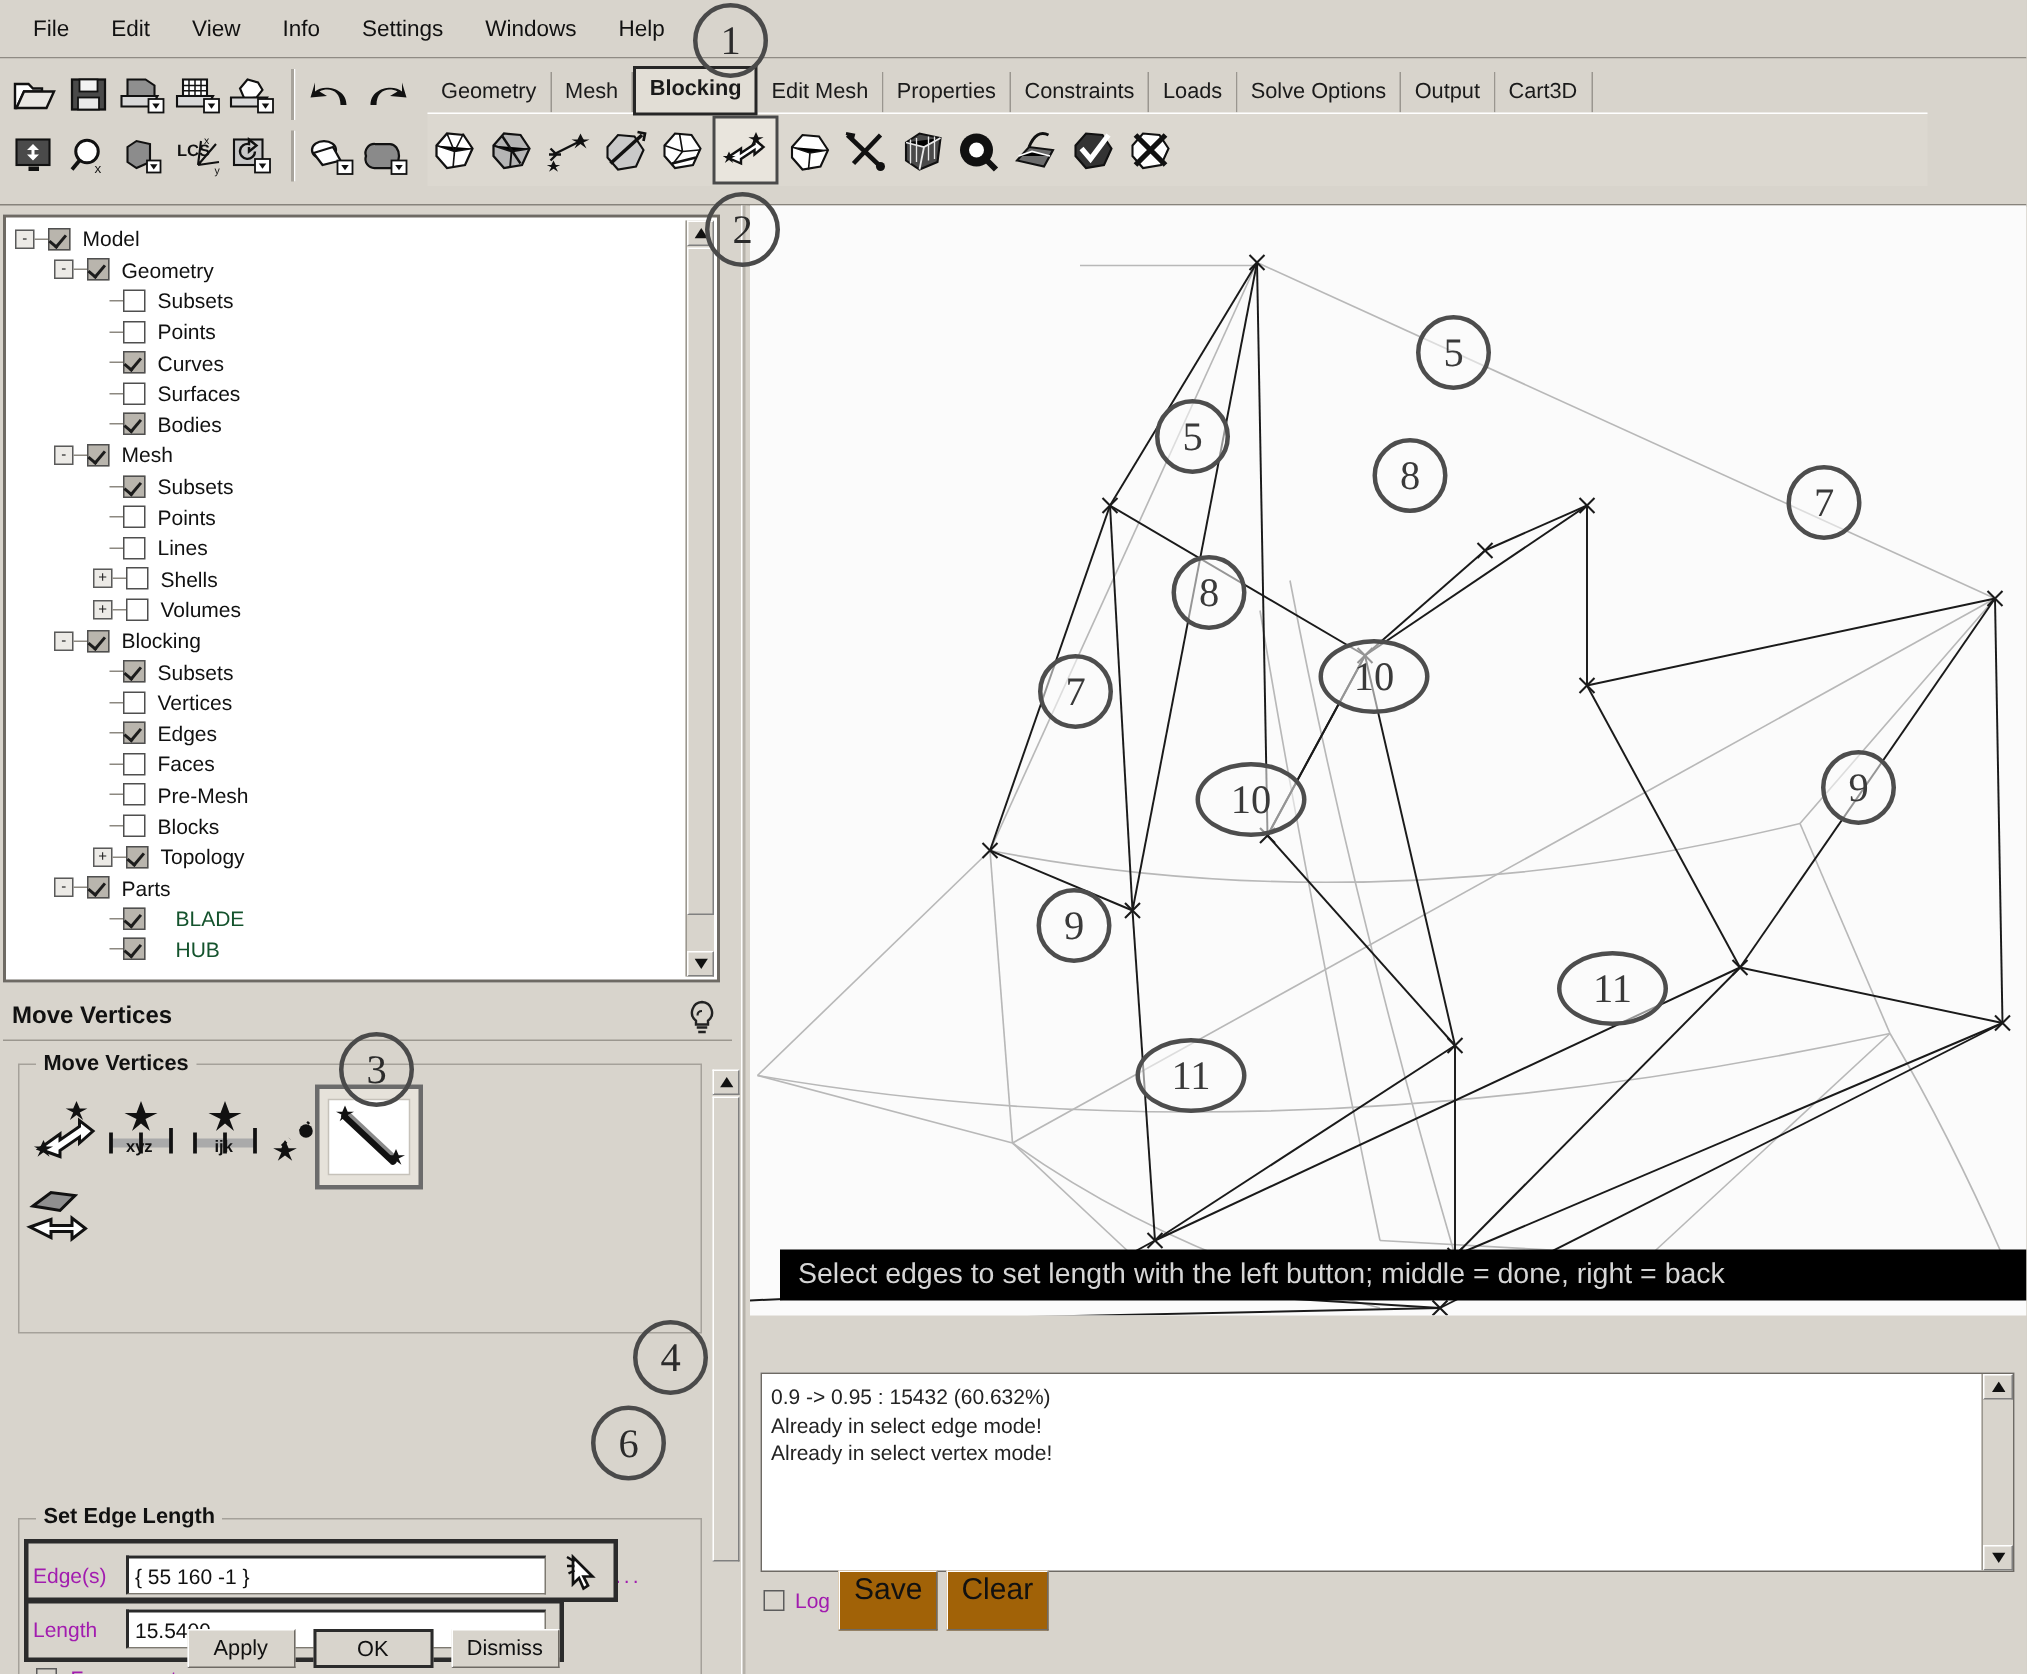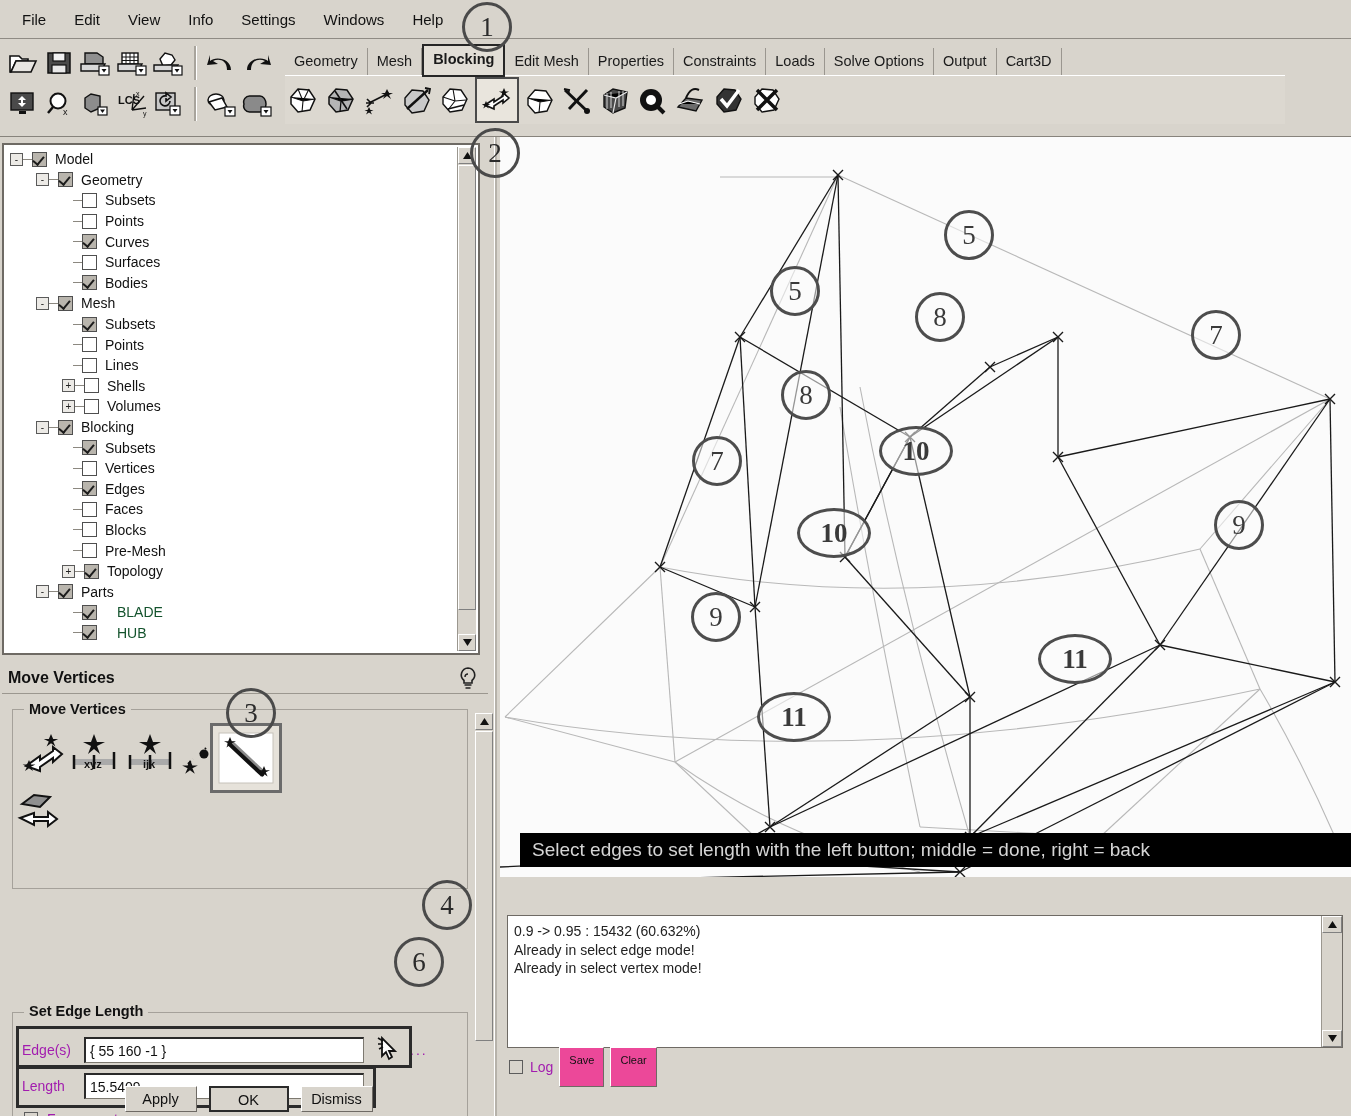--- a/index.html
+++ b/index.html
@@ -85,21 +85,21 @@
     border-radius:50%;
     background:transparent;
     color:#2b2b2b;
     display:flex;align-items:center;justify-content:center;
     font-family:"Liberation Serif", serif;
     font-size:27px;
     z-index:90;
     pointer-events:none;
   }
   .callout.round{width:44px;height:44px;}
-  .callout.wide{width:68px;height:44px;border-radius:50%;font-weight:bold;}
+  .callout.wide{width:68px;height:44px;border-radius:50%;}
   .callout.vpnum{
     border-color:#4d4d4d;color:#3a3a3a;
     background:rgba(252,252,252,0.55);
   }
 
   
   .leftcol{
     position:absolute;left:0;top:137px;width:497px;height:979px;
     background:#d8d4cc;
   }
@@ -260,23 +260,23 @@
   .msgsb{
     position:absolute;right:0px;top:0px;width:20px;bottom:0px;
     background:#d8d4cc;border-left:1px solid #9b978f;
   }
   .logrow{
     position:absolute;left:12px;top:915px;height:30px;display:flex;align-items:center;
   }
   .logrow .cbox{margin-right:7px;}
   .sbtn2{
     height:40px;line-height:24px;padding:0 9px;
-    background:#ec4899;
+    background:#a16207;
     border:1px solid #fff;border-right-color:#6e6a64;border-bottom-color:#6e6a64;
-    font-size:11px;color:#111;margin-left:6px;box-sizing:border-box;
+    font-size:20px;color:#111;margin-left:6px;box-sizing:border-box;
   }
   .vdivider{
     position:absolute;left:494px;top:137px;width:3px;height:979px;
     background:#b6b2aa;border-left:1px solid #fff;border-right:1px solid #8a8680;
   }
   .bulb{position:absolute;right:14px;top:4px;}
 </style>
 </head>
 <body>
 
@@ -645,28 +645,28 @@
             <span style="width: 11px; flex: 0 0 auto;"></span>
             <span class="hline sh"></span>
             <span class="chk"></span>
             <span class="tlabel">Faces</span>
           </div>
           <div class="trow">
             <span class="tind" style="width: 58px;"></span>
             <span style="width: 11px; flex: 0 0 auto;"></span>
             <span class="hline sh"></span>
             <span class="chk"></span>
+            <span class="tlabel">Pre-Mesh</span>
+          </div>
+          <div class="trow">
+            <span class="tind" style="width: 58px;"></span>
+            <span style="width: 11px; flex: 0 0 auto;"></span>
+            <span class="hline sh"></span>
+            <span class="chk"></span>
             <span class="tlabel">Blocks</span>
-          </div>
-          <div class="trow">
-            <span class="tind" style="width: 58px;"></span>
-            <span style="width: 11px; flex: 0 0 auto;"></span>
-            <span class="hline sh"></span>
-            <span class="chk"></span>
-            <span class="tlabel">Pre-Mesh</span>
           </div>
           <div class="trow">
             <span class="tind" style="width: 58px;"></span>
             <span class="expander">+</span>
             <span class="hline sh"></span>
             <span class="chk on"></span>
             <span class="tlabel">Topology</span>
           </div>
           <div class="trow">
             <span class="tind" style="width: 32px;"></span>

